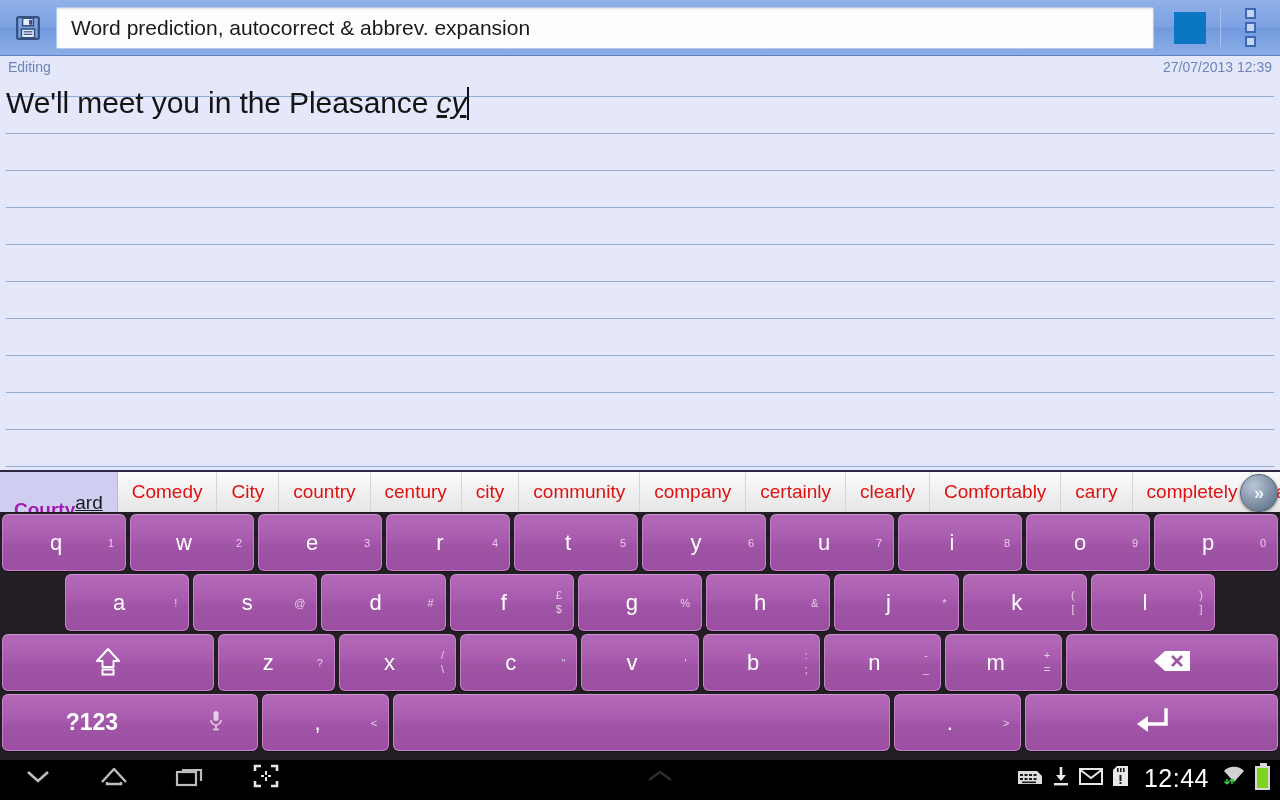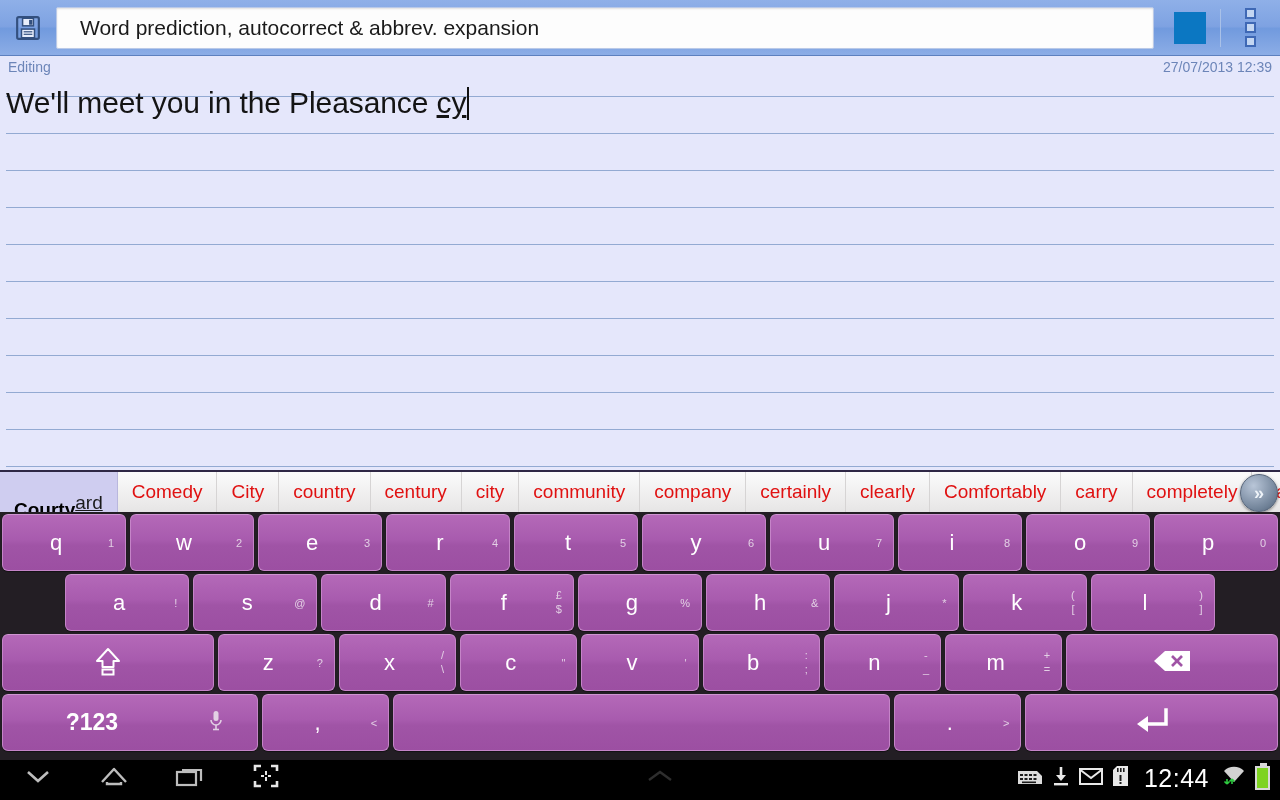--- a/index.html
+++ b/index.html
@@ -24,21 +24,21 @@
   }
   .save-glyph { width:26px; height:26px; position:relative; }
   .title-field {
     flex:1 1 auto; height:42px; margin:0 6px 0 0;
     background:#fdfdfd; border:1px solid #b9c9e8;
     border-radius:2px;
     display:flex; align-items:center;
     box-shadow:inset 0 1px 2px rgba(0,0,0,.12);
   }
   .title-field span {
-    font-size:21px; color:#1a1a1a; padding-left:23px;
+    font-size:21px; color:#1a1a1a; padding-left:14px;
     white-space:nowrap; overflow:hidden;
   }
   .tb-blue {
     flex:0 0 60px; height:56px; display:flex; align-items:center; justify-content:center;
   }
   .tb-blue i { display:block; width:32px; height:32px; background:#0b77c2; }
   .tb-sep { flex:0 0 1px; height:38px; background:#a9c1e8; }
   .tb-more {
     flex:0 0 59px; height:56px; display:flex; flex-direction:column;
     align-items:center; justify-content:center; gap:3px;
@@ -61,21 +61,21 @@
   .note-lines { position:absolute; left:0; top:24px; width:1280px; height:390px; }
   .rule {
     position:absolute; left:6px; right:6px; height:1px;
     background:#93aad2;
   }
   .note-text {
     position:absolute; left:6px; top:30px;
     font-size:30px; color:#141414; letter-spacing:-.1px;
     white-space:pre;
   }
-  .note-text .composing { text-decoration:underline; }
+  .note-text .composing { text-decoration:underline;font-style:italic; }
   .caret {
     display:inline-block; width:2px; height:33px; background:#111;
     vertical-align:-7px; margin-left:1px;
   }
 
   
   .suggestions {
     position:absolute; left:0; top:470px; width:1280px; height:42px;
     background:linear-gradient(to bottom,#fbfbfb 0%,#f0efef 55%,#e6e5e5 100%);
     border-top:2px solid #2e2745;
@@ -84,21 +84,21 @@
   .sugg {
     display:flex; align-items:center; justify-content:center;
     padding:0 14px; font-size:19px; color:#e01111;
     border-right:1px solid #d6d4d4;
     white-space:nowrap; flex:0 0 auto;
   }
   .sugg.first {
     background:#cfcdf0;
     border-right:1px solid #b9b7dd;
   }
-  .sugg.first .b { font-weight:bold; color:#000000; text-decoration:underline;margin-top:36px; }
+  .sugg.first .b { font-weight:bold; color:#a21caf; text-decoration:underline;margin-top:36px; }
   .sugg.first .r { color:#1a1a1a; text-decoration:underline;margin-top:22px; }
   .expand-more {
     position:absolute; right:2px; top:2px;
     width:38px; height:38px; border-radius:50%;
     background:radial-gradient(circle at 35% 30%,#b9c6d8,#6f8197 70%,#4e5e72 100%);
     border:1px solid #56657a;
     display:flex; align-items:center; justify-content:center;
     color:#eef3f8; font-size:18px; font-weight:bold;
     box-shadow:0 1px 3px rgba(0,0,0,.45);
   }

